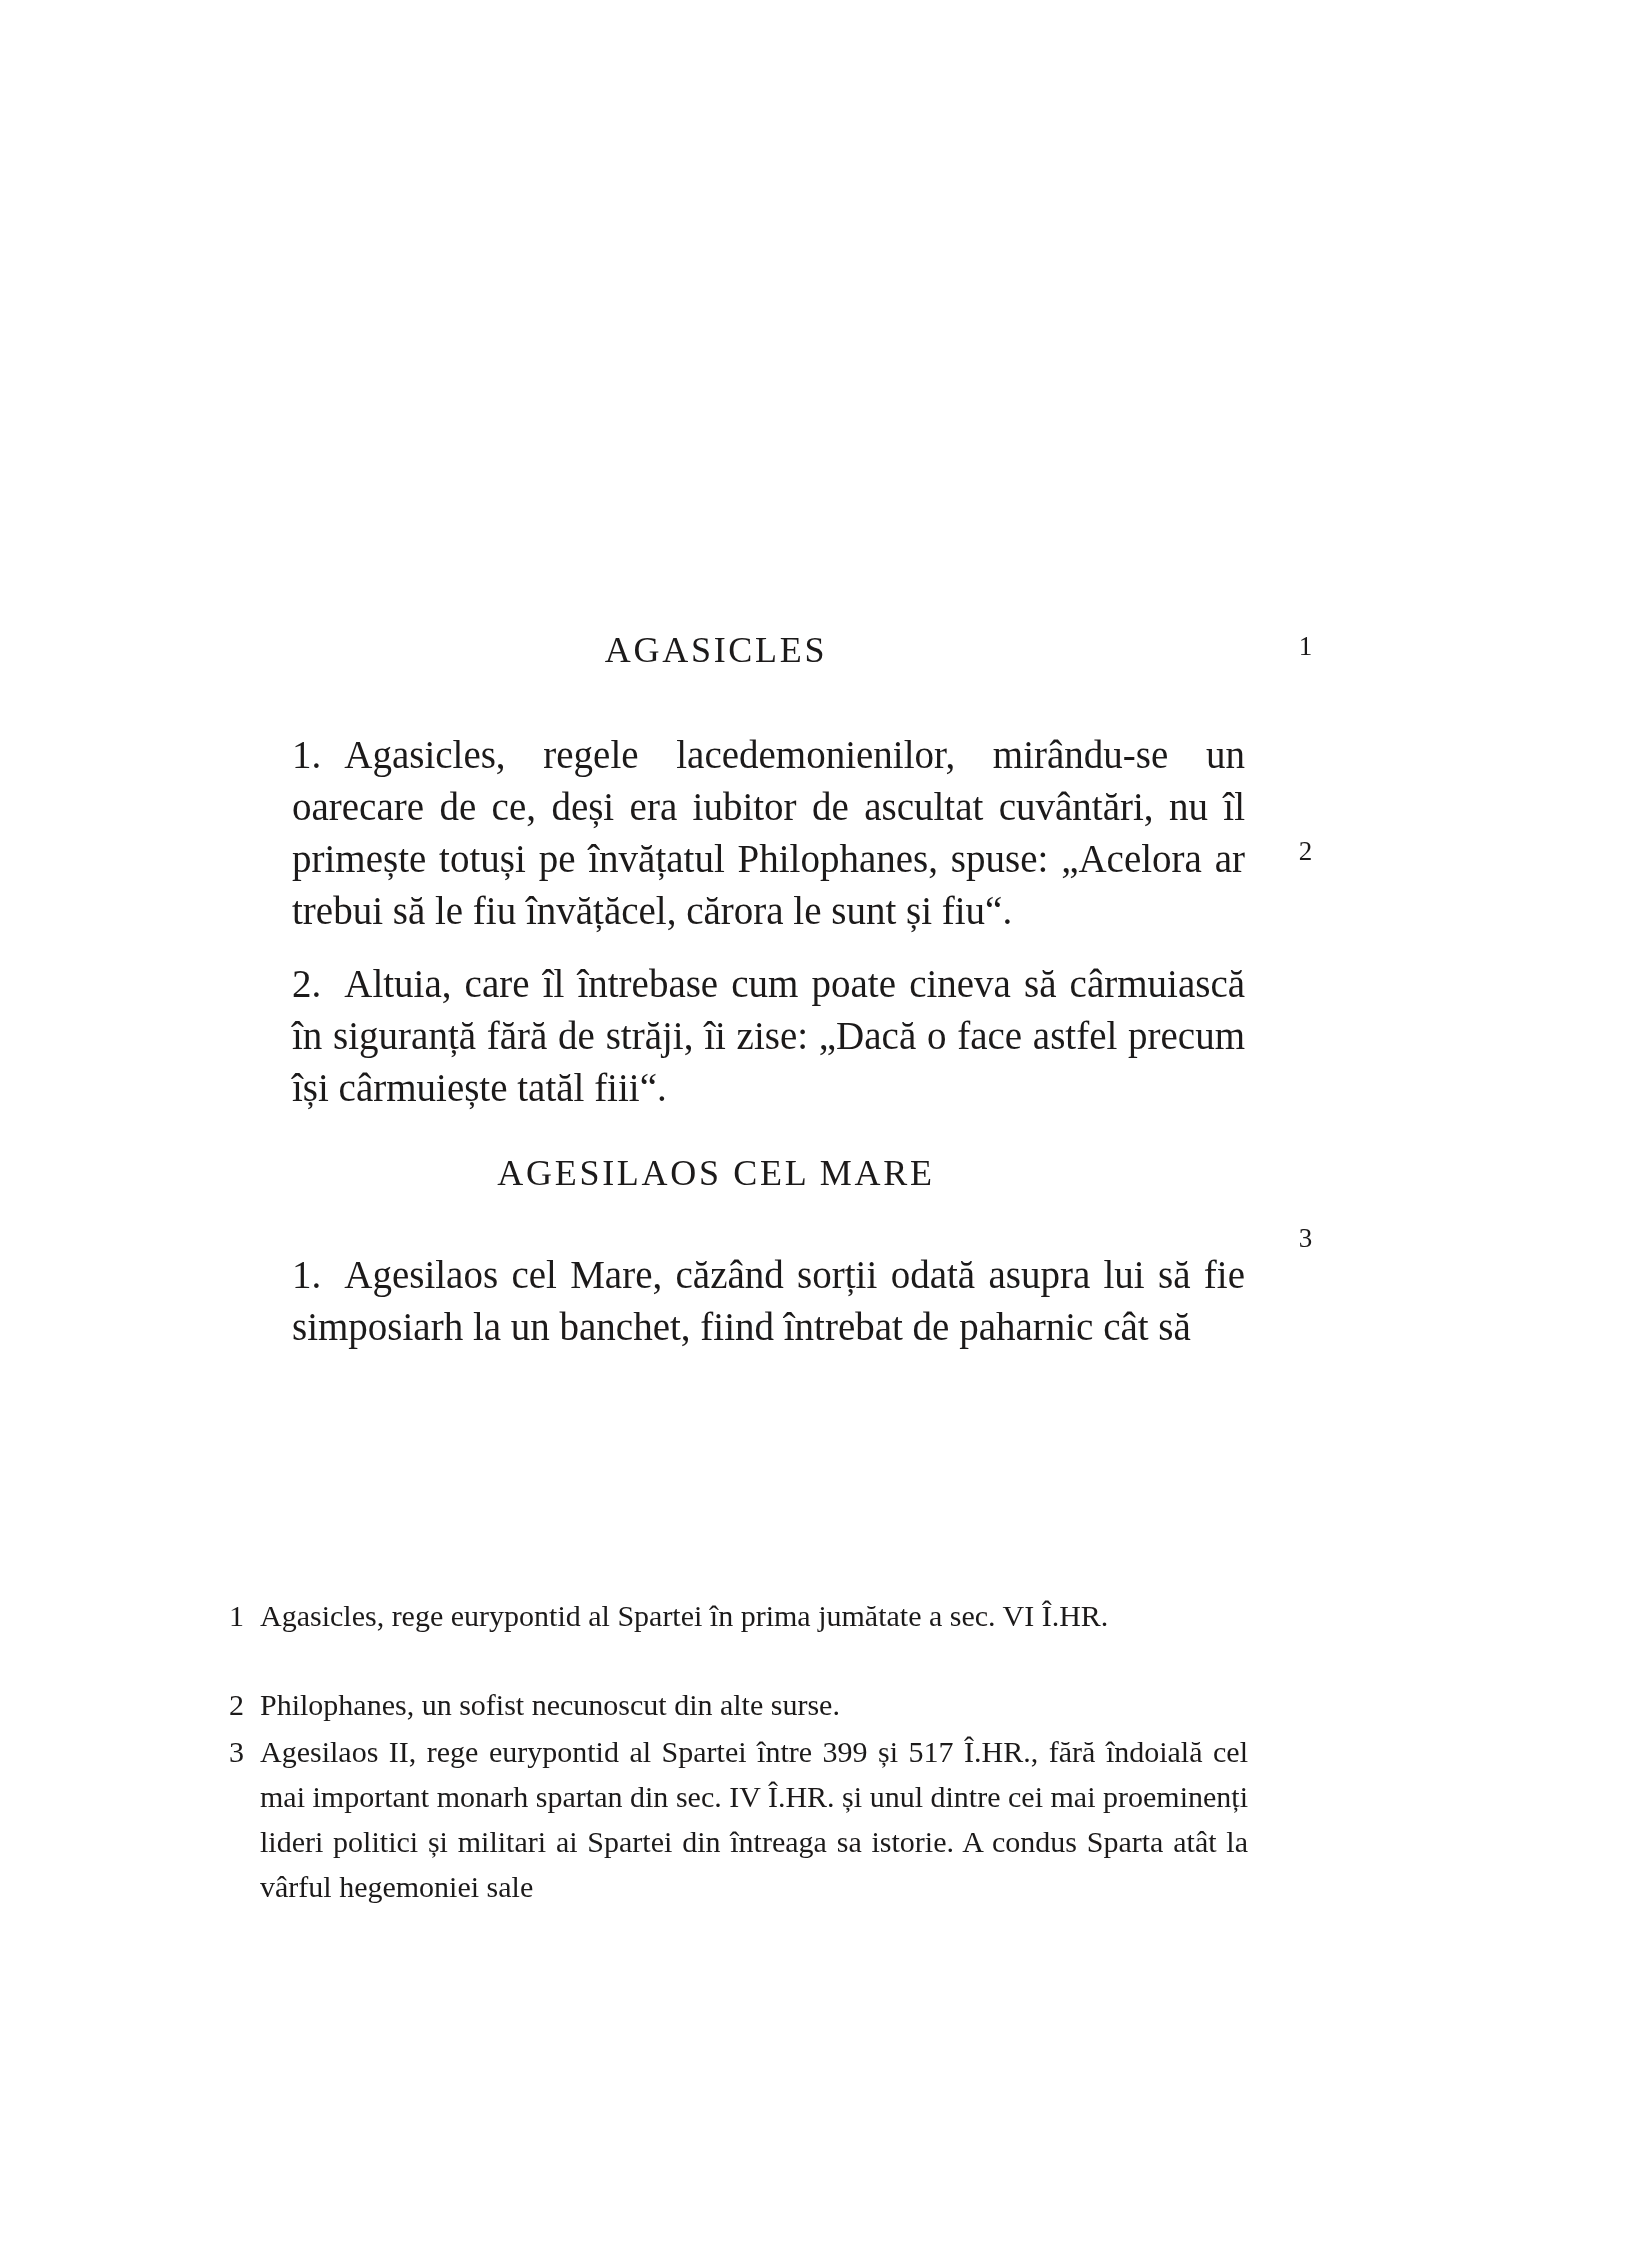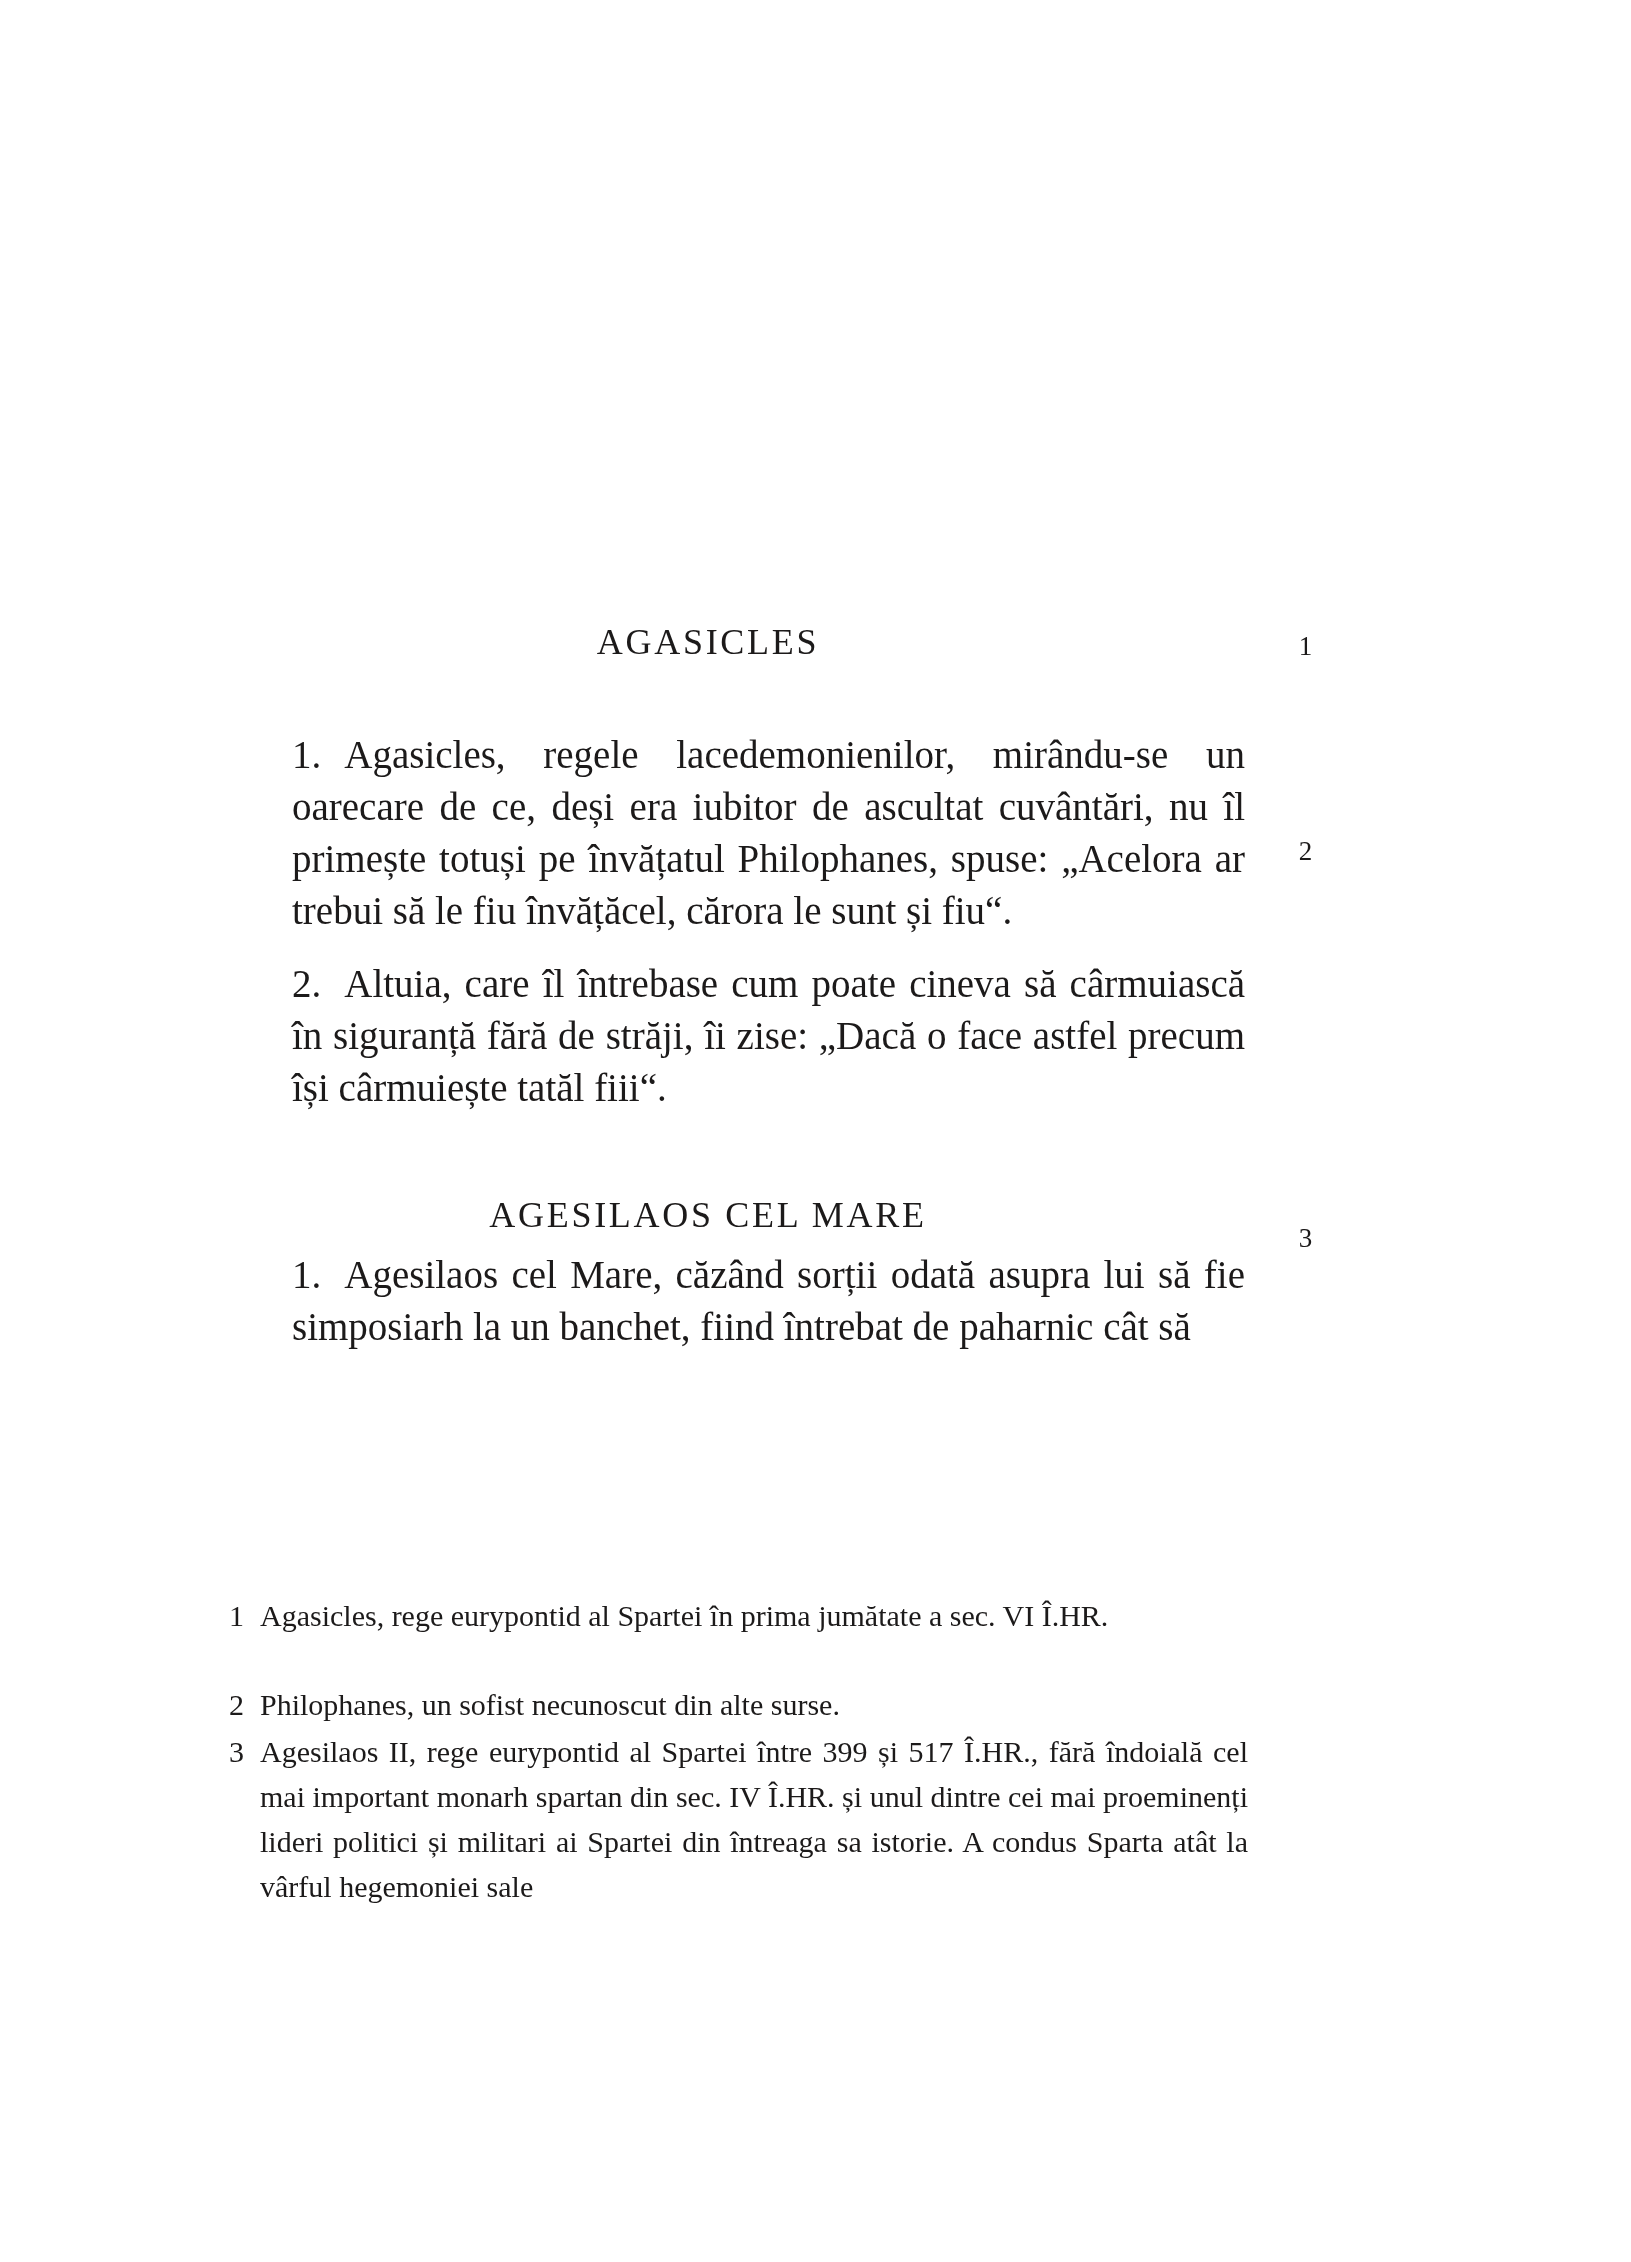--- a/index.html
+++ b/index.html
@@ -2,21 +2,21 @@
 <html style="font-size:14.3px"><head>
 <meta charset="utf-8">
 <style>
   html, body { margin: 0; padding: 0; background: #ffffff; }
   body {
     width: 1632px; height: 2263px; position: relative; overflow: hidden;
     font-family: "Liberation Serif", "DejaVu Serif", serif; color: #1c1a1a;
   }
   .heading {
     position: absolute; left: 0; width: 1408px; text-align: center;
-    font-size: 36px; letter-spacing: 2.7px; margin: 4px; font-weight: normal;
+    font-size: 36px; letter-spacing: 2.7px; margin: 12px; font-weight: normal;
   }
   .margin-num {
     position: absolute; left: 1292px; width: 27px; text-align: center;
     font-size: 27px;
   }
   .para {
     position: absolute; left: 292px; width: 953px;
     font-size: 39px; line-height: 52px; text-align: justify;
     margin: 0;
   }
@@ -35,21 +35,21 @@
 
 <p class="para" style="top:729px;">
   <span class="num">1.</span><span>Agasicles, regele lacedemonienilor, mirându-se un oarecare de ce, deși era iubitor de ascultat cuvântări, nu îl primește totuși pe învățatul Philophanes, spuse: „Acelora ar trebui să le fiu învățăcel, cărora le sunt și fiu“.</span>
 </p>
 <div class="margin-num" style="top:836px;">2</div>
 
 <p class="para" style="top:958px;">
   <span class="num">2.</span><span>Altuia, care îl întrebase cum poate cineva să cârmuiască în siguranță fără de străji, îi zise: „Dacă o face astfel precum își cârmuiește tatăl fiii“.</span>
 </p>
 
-<h2 class="heading" style="top:1190px;">AGESILAOS CEL MARE</h2>
+<h2 class="heading" style="top:1140px;">AGESILAOS CEL MARE</h2>
 <div class="margin-num" style="top:1223px;">3</div>
 
 <p class="para" style="top:1249px;">
   <span class="num">1.</span><span>Agesilaos cel Mare, căzând sorții odată asupra lui să fie simposiarh la un banchet, fiind întrebat de paharnic cât să</span>
 </p>
 
 <div class="fn" style="top:1593px;">
   <span class="fn-num">1</span>
   <span class="fn-text">Agasicles, rege eurypontid al Spartei în prima jumătate a sec. VI Î.HR.</span>
 </div>

